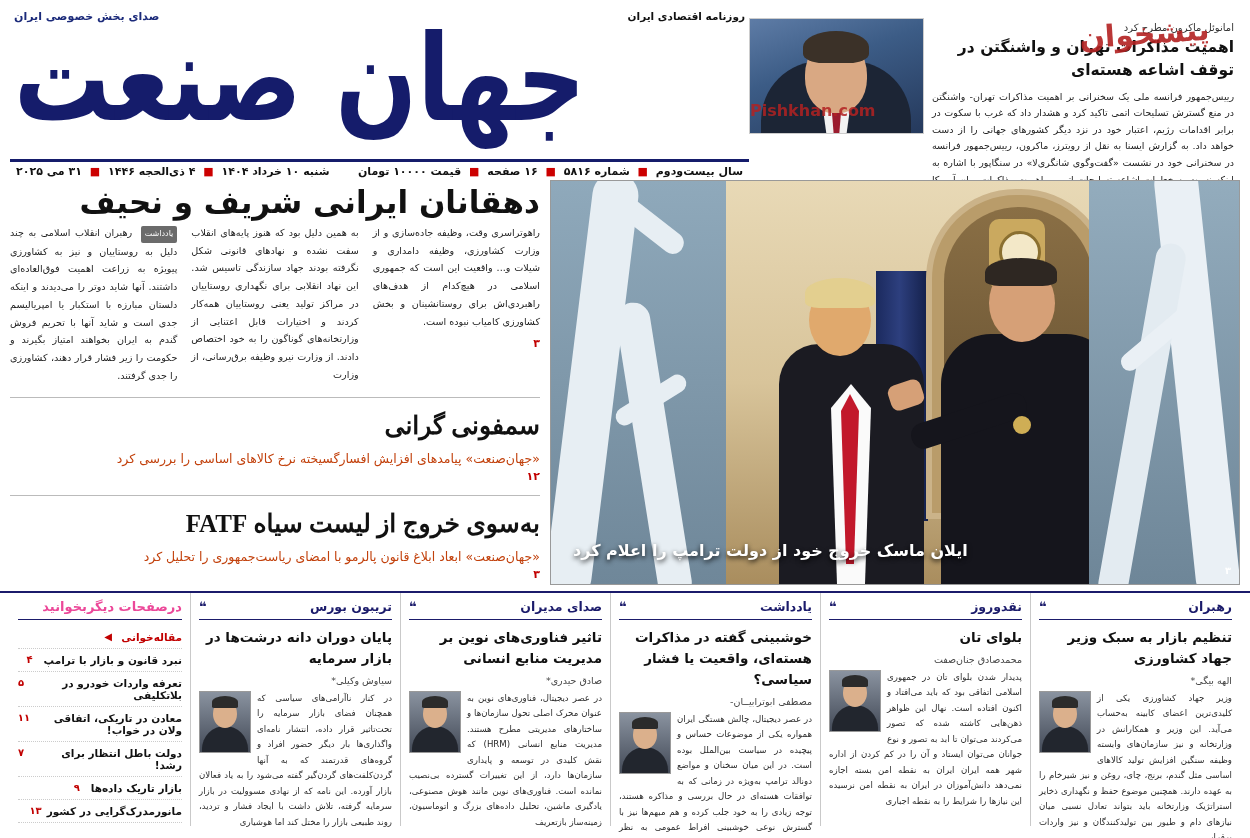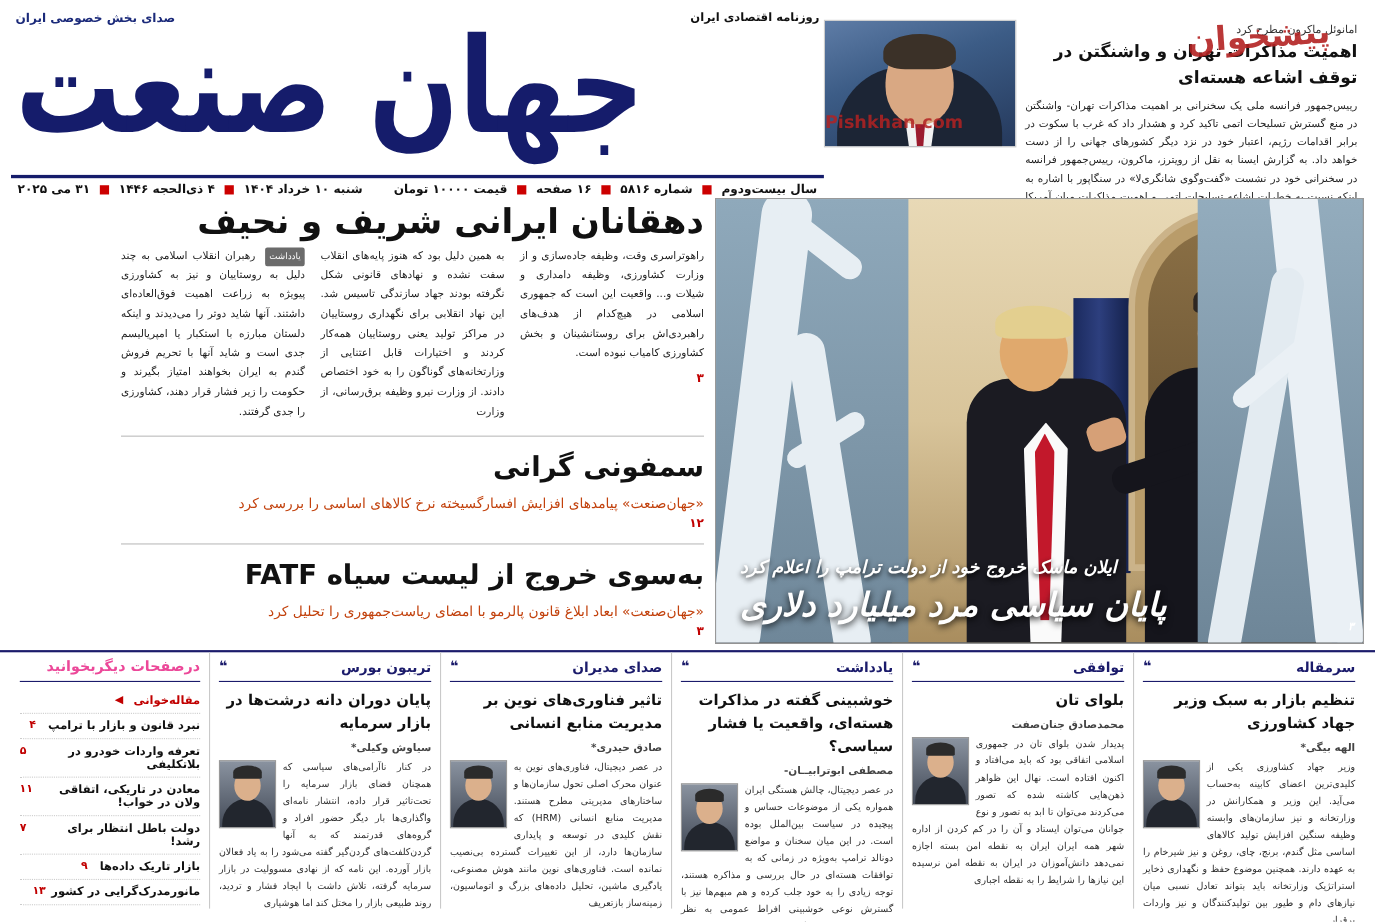--- a/index.html
+++ b/index.html
@@ -154,26 +154,25 @@
   
   .main {
     display: flex;
     flex-direction: row;
     height: 405px;
     padding: 0 10px;
     gap: 10px;
   }
   
   .photo-block {
-    width: 590px;
+    width: 690px;
     position: relative;
     border: 1px solid #999;
     overflow: hidden;
     background:#1a1a1a;
-    font-style:italic;
   }
   .ph-sky {
     position:absolute; inset:0;
     background: linear-gradient(180deg,#cfe0ea 0%, #9db6c9 55%, #5d7385 100%);
   }
   .ph-room {
     position:absolute;
     left: 160px; top: 0; width: 400px; height: 100%;
     background: linear-gradient(180deg,#e8d9b6 0%, #d8c49a 50%, #a98d5e 100%);
   }
@@ -277,21 +276,21 @@
     font-size: 9.6px; line-height: 1.85; color:#1c1c1c; text-align: justify;
   }
   .lead-cols > div { flex: 1; }
   .lead-badge {
     display:inline-block; background:#6b6b6b; color:#fff;
     font-size:8px; padding:1px 4px; border-radius:2px; margin-left:4px;
   }
   .redmark { color:#c10000; font-size: 11px; font-weight:bold; margin-top:4px; display:block; }
   .hr-thin { border-top: 1px solid #bbb; margin: 12px 0 10px; }
   .sec-head {
-    font-size: 25px; font-weight:bold; color:#111; text-align:right; line-height:1.4;
+    font-size: 25px; font-weight:bold; color:#111; text-align:right; line-height:1.4;font-family:Liberation Serif, serif;
   }
   .sec-sub { font-size: 12.5px; color:#c2410c; text-align:right; margin-top:8px; }
 
   
   .bottom {
     display: flex; flex-direction: row;
     padding: 0 10px; gap: 0;
     height: 235px;
     border-top: 2px solid #1b1b6b;
     margin-top: 6px;
@@ -309,21 +308,21 @@
     font-size: 12.5px; font-weight:bold; color:#1b1b6b;
     padding-bottom: 5px;
     border-bottom: 1px solid #1b1b6b;
     margin-bottom: 7px;
   }
   .bcol-title .icon { color:#1b1b6b; font-size: 13px; }
   .bhead {
     font-size: 13.5px; font-weight: bold; color:#111;
     text-align: right; line-height: 1.55; margin-bottom: 6px;
   }
-  .bauthor { font-size: 9.5px; color:#444; margin-bottom: 5px; font-weight:bold;}
+  .bauthor { font-size: 9.5px; color:#444; margin-bottom: 5px; font-weight:normal;}
   .bbody {
     font-size: 8.6px; line-height: 1.8; color:#2a2a2a; text-align: justify;
   }
   .bportrait {
     width: 52px; height: 62px; float: left; margin: 0 6px 4px 0;
     background: linear-gradient(180deg,#8a93a0,#434a57);
     border: 1px solid #999; position: relative; overflow:hidden;
   }
   .bp-face { position:absolute; left:50%; top:8px; transform:translateX(-50%); width:24px;height:28px;border-radius:50%;background:#dbb08c;}
   .bp-hair { position:absolute; left:50%; top:4px; transform:translateX(-50%); width:26px;height:12px;border-radius:50% 50% 10% 10%;background:#2b2b2b;}
@@ -432,21 +431,20 @@
         <div class="br br3"></div>
         <div class="br br4"></div>
       </div>
       <div class="ph-branch-r">
         <div class="brr1"></div>
         <div class="brr2"></div>
         <div class="brr3"></div>
       </div>
       <div class="ph-caption-box">
         <div class="ph-kicker">ایلان ماسک خروج خود از دولت ترامپ را اعلام کرد</div>
-        <div class="ph-title">پایان سیاسی مرد میلیارد دلاری</div>
       </div>
       <div class="ph-pagenum">۳</div>
     </div>
 
     <div class="col-right">
       <div class="lead-head">دهقانان ایرانی شریف و نحیف</div>
       <div class="lead-cols">
         <div>
           <span>راهوتراسری وقت، وظیفه جاده‌سازی و از وزارت کشاورزی، وظیفه دامداری و شیلات و... واقعیت این است که جمهوری اسلامی در هیچ‌کدام از هدف‌های راهبردی‌اش برای روستانشینان و بخش کشاورزی کامیاب نبوده است.</span>
           <span class="redmark">۳</span>
@@ -467,36 +465,36 @@
       <div class="sec-head">به‌سوی خروج از لیست سیاه FATF</div>
       <div class="sec-sub">«جهان‌صنعت» ابعاد ابلاغ قانون پالرمو با امضای ریاست‌جمهوری را تحلیل کرد</div>
       <span class="redmark">۳</span>
     </div>
   </div>
 
   <div class="bottom">
 
     <div class="bcol">
       <div class="bcol-title">
-        <span>سرمقاله</span>
+        <span>رهبران</span>
         <span class="icon">❝</span>
       </div>
       <div class="bhead">تنظیم بازار به سبک وزیر جهاد کشاورزی</div>
       <div class="bauthor">الهه بیگی*</div>
       <div class="bportrait">
         <div class="bp-body"></div>
         <div class="bp-face"></div>
         <div class="bp-hair"></div>
       </div>
       <div class="bbody">وزیر جهاد کشاورزی یکی از کلیدی‌ترین اعضای کابینه به‌حساب می‌آید. این وزیر و همکارانش در وزارتخانه و نیز سازمان‌های وابسته وظیفه سنگین افزایش تولید کالاهای اساسی مثل گندم، برنج، چای، روغن و نیز شیرخام را به عهده دارند. همچنین موضوع حفظ و نگهداری ذخایر استراتژیک وزارتخانه باید بتواند تعادل نسبی میان نیازهای دام و طیور بین تولیدکنندگان و نیز واردات برقرار</div>
     </div>
 
     <div class="bcol">
       <div class="bcol-title">
-        <span>توافقی</span>
+        <span>نقدوروز</span>
         <span class="icon">❝</span>
       </div>
       <div class="bhead">بلوای تان</div>
       <div class="bauthor">محمدصادق جنان‌صفت</div>
       <div class="bportrait">
         <div class="bp-body"></div>
         <div class="bp-face"></div>
         <div class="bp-hair"></div>
       </div>
       <div class="bbody">پدیدار شدن بلوای تان در جمهوری اسلامی اتفاقی بود که باید می‌افتاد و اکنون افتاده است. نهال این ظواهر ذهن‌هایی کاشته شده که تصور می‌کردند می‌توان تا ابد به تصور و نوع جوانان می‌توان ایستاد و آن را در کم کردن از اداره شهر همه ایران ایران به نقطه امن بسته اجازه نمی‌دهد دانش‌آموزان در ایران به نقطه امن نرسیده این نیازها را شرایط را به نقطه اجباری</div>

